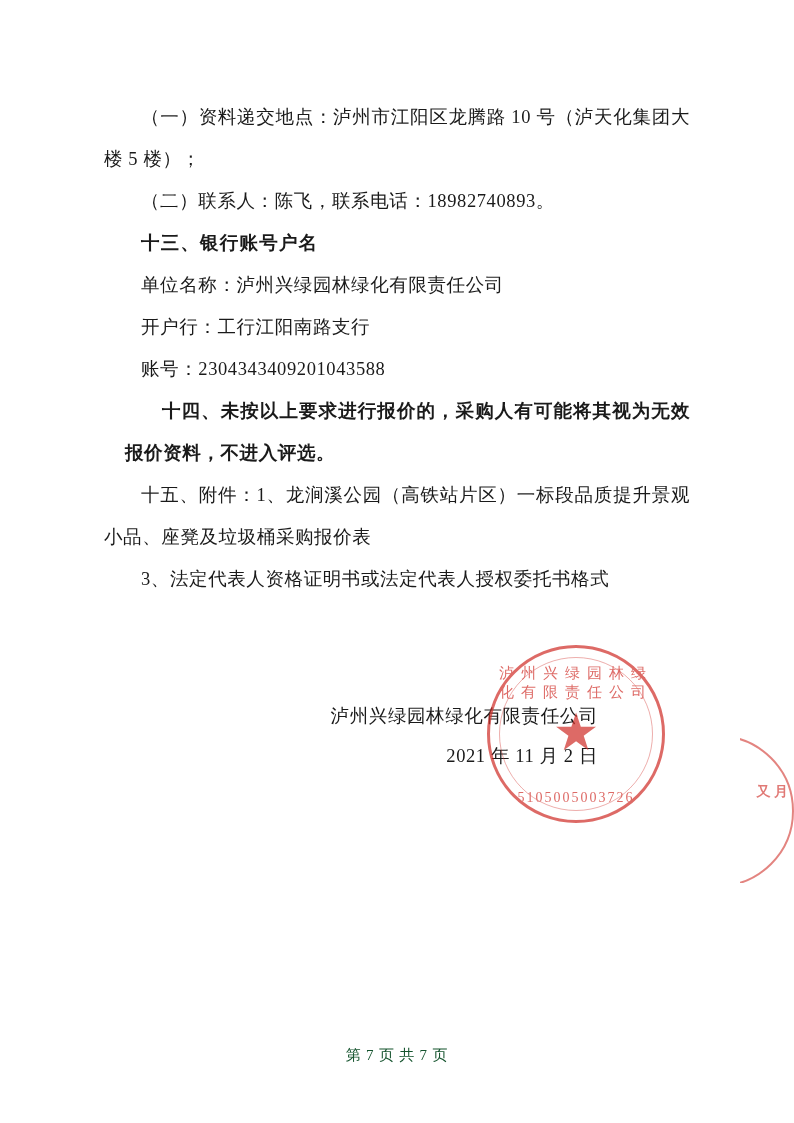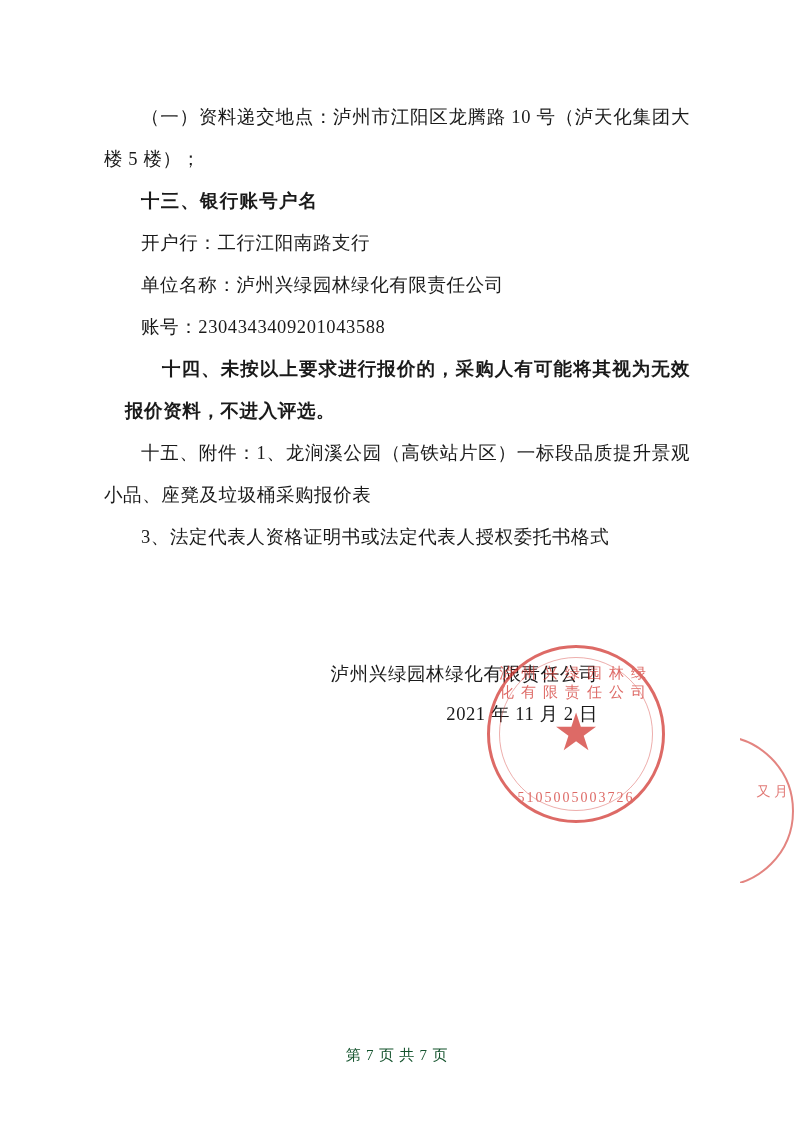--- a/index.html
+++ b/index.html
@@ -122,20 +122,21 @@
   
   .edge-stamp {
     position: absolute;
     right: 0;
     top: 735px;
     width: 54px;
     height: 148px;
     overflow: hidden;
     z-index: 4;
     pointer-events: none;
+    font-weight: bold;
   }
   .edge-stamp .arc {
     position: absolute;
     left: -98px;
     top: 0;
     width: 148px;
     height: 148px;
     border-radius: 50%;
     border: 2.5px solid #d1322c;
     opacity: 0.6;
@@ -164,23 +165,24 @@
     color: #14532d;
   }
 </style>
 </head>
 <body>
 
 <div class="page">
 
   <div class="doc-body">
     <p class="indent">（一）资料递交地点：泸州市江阳区龙腾路 10 号（泸天化集团大楼 5 楼）；</p>
+    <p class="indent">（二）联系人：陈飞，联系电话：18982740893。</p>
     <p class="heading">十三、银行账号户名</p>
+    <p class="sub">单位名称：泸州兴绿园林绿化有限责任公司</p>
     <p class="sub">开户行：工行江阳南路支行</p>
-    <p class="sub">单位名称：泸州兴绿园林绿化有限责任公司</p>
     <p class="sub">账号：2304343409201043588</p>
     <p class="para-block bold">十四、未按以上要求进行报价的，采购人有可能将其视为无效报价资料，不进入评选。</p>
     <p class="indent">十五、附件：1、龙涧溪公园（高铁站片区）一标段品质提升景观小品、座凳及垃圾桶采购报价表</p>
     <p class="indent">3、法定代表人资格证明书或法定代表人授权委托书格式</p>
   </div>
 
   <div class="sign-area">
     <p>泸州兴绿园林绿化有限责任公司</p>
     <p>2021 年 11 月 2 日</p>
   </div>

